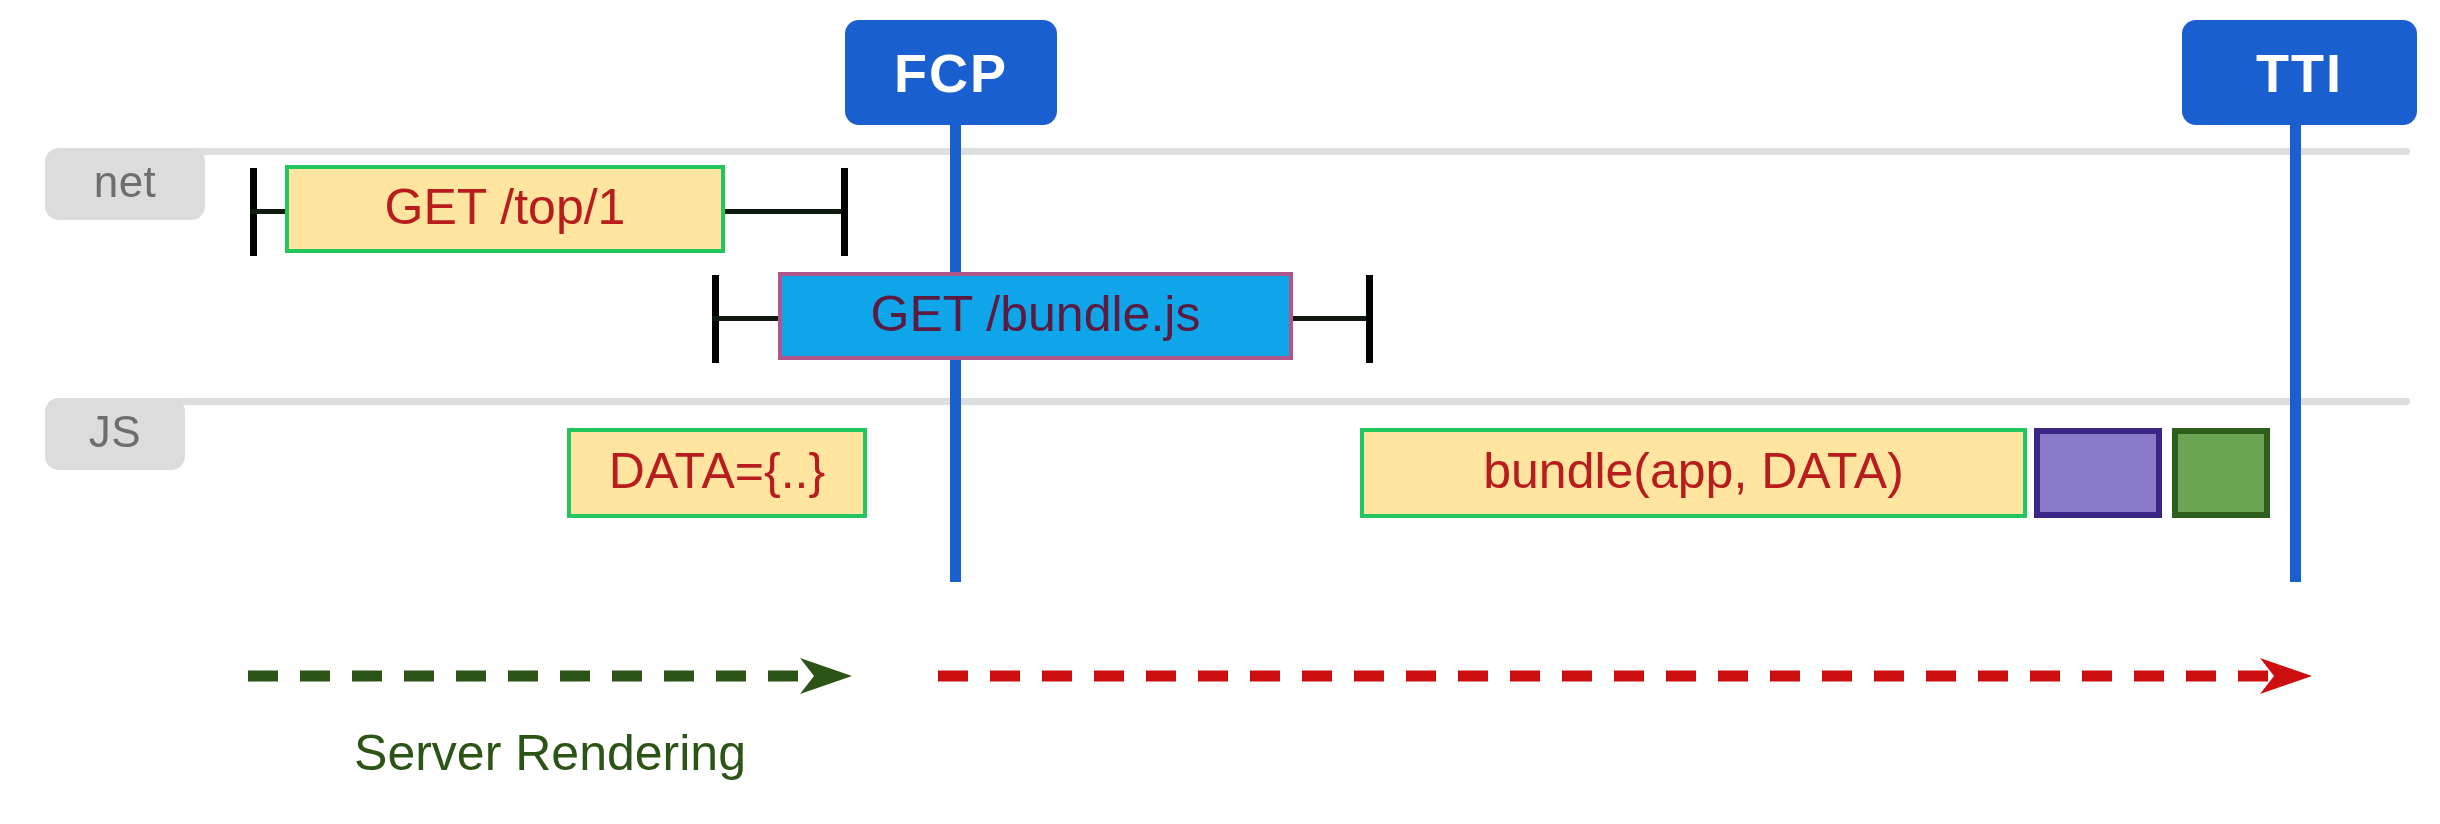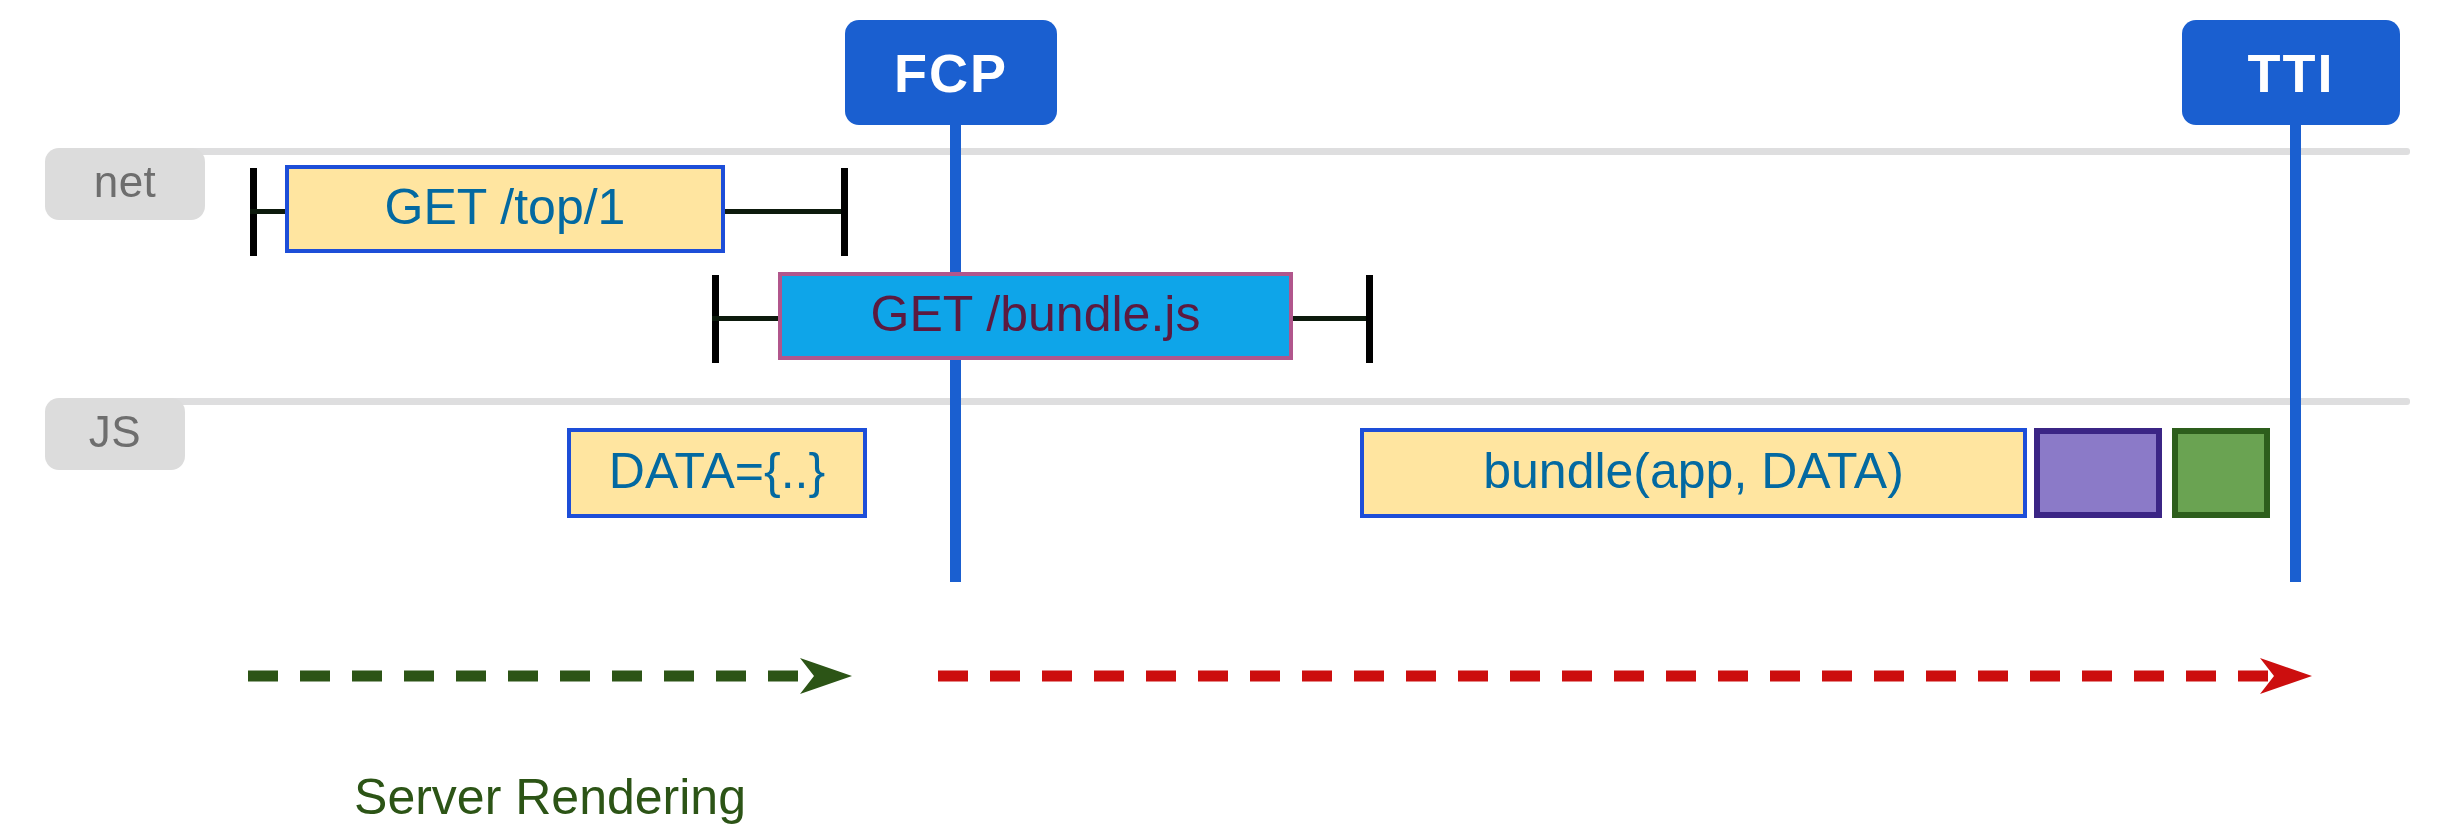--- a/index.html
+++ b/index.html
@@ -71,22 +71,22 @@
     align-items: center;
     justify-content: center;
     box-sizing: border-box;
     font-size: 50px;
     line-height: 1;
     white-space: nowrap;
     padding-bottom: 5px;
   }
   .bar.yellow {
     background: #ffe5a0;
-    border: 4px solid #1d4ed8;
-    color: #0369a1;
+    border: 4px solid #22c55e;
+    color: #b91c1c;
   }
   .bar.pink {
     background: #0ea5e9;
     border: 4px solid #b1568c;
     color: #5c1a3f;
   }
   .bar.purple {
     background: #8b7ac8;
     border: 6px solid #3b2585;
   }
@@ -112,21 +112,21 @@
     position: absolute;
     height: 40px;
   }
   .annot-label {
     position: absolute;
     font-size: 50px;
     line-height: 1;
     white-space: nowrap;
     text-align: center;
   }
-  .annot-label.server { color: #2c5416; margin-top: 44px; }
+  .annot-label.server { color: #2c5416; }
   .annot-label.client { color: #cc0e0e; }
 </style>
 </head>
 <body>
 
 <div id="stage">
 
   <div class="lane-rule" style="left:60px; top:148px; width:2350px;"></div>
   <div class="lane-rule" style="left:60px; top:398px; width:2350px;"></div>
 
@@ -136,21 +136,21 @@
   <div class="lane-badge" style="left:45px; top:398px; width:140px; height:72px;">
     <span>JS</span>
   </div>
 
   <div class="marker-line" style="left:950px; top:120px; height:462px;"></div>
   <div class="marker-badge" style="left:845px; top:20px; width:212px; height:105px;">
     <span>FCP</span>
   </div>
 
   <div class="marker-line" style="left:2290px; top:120px; height:462px;"></div>
-  <div class="marker-badge" style="left:2182px; top:20px; width:218px; height:105px;">
+  <div class="marker-badge" style="left:2182px; top:20px; width:235px; height:105px;">
     <span>TTI</span>
   </div>
 
   <div class="whisker-tick" style="left:250px; top:168px; height:88px;"></div>
   <div class="whisker-line" style="left:250px; top:209px; width:45px;"></div>
   <div class="whisker-line" style="left:715px; top:209px; width:133px;"></div>
   <div class="whisker-tick" style="left:841px; top:168px; height:88px;"></div>
   <div class="bar yellow" style="left:285px; top:165px; width:440px; height:88px;">
     <span>GET /top/1</span>
   </div>

